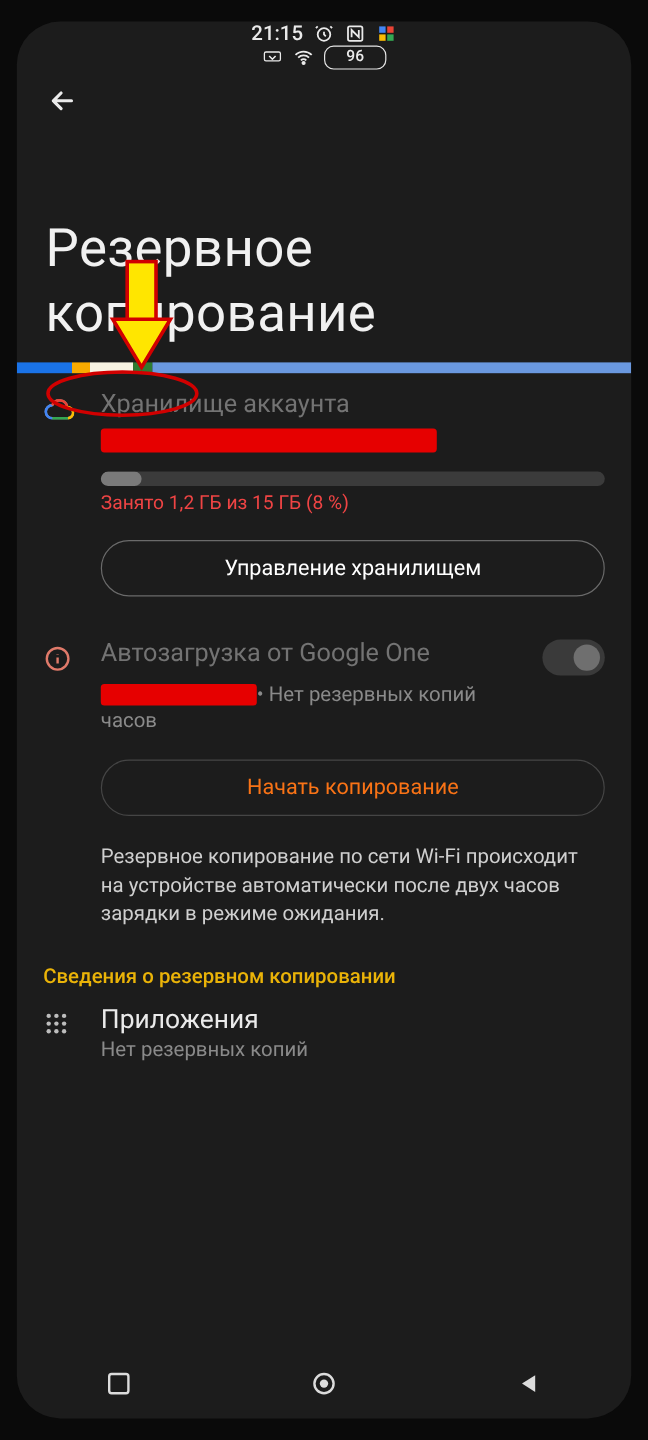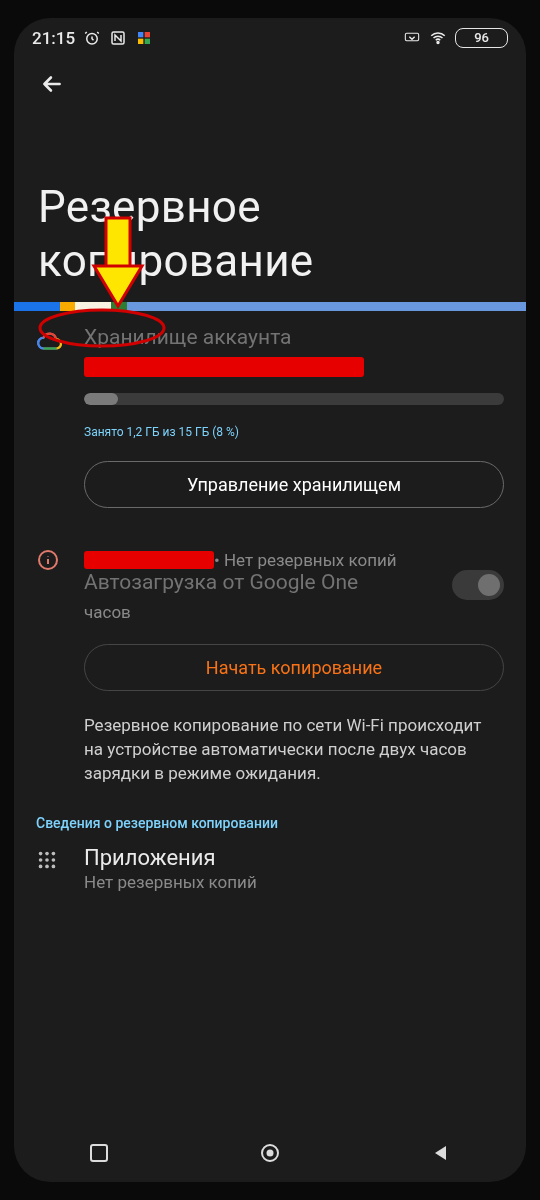--- a/index.html
+++ b/index.html
@@ -28,20 +28,21 @@
   
   .statusbar {
     height: 40px;
     display: flex;
     align-items: center;
     justify-content: space-between;
     padding: 0 18px;
     font-size: 17px;
     font-weight: 500;
     color: #eaeaea;
+    flex-direction: column;
   }
   .sb-left, .sb-right { display: flex; align-items: center; gap: 8px; }
   .sb-icon { width: 18px; height: 18px; display: flex; align-items: center; justify-content: center; }
   .batt-pill {
     border: 1.5px solid #e6e6e6; border-radius: 8px;
     padding: 0 18px; font-size: 13px; line-height: 18px;
     display: flex; align-items: center; gap: 1px;
   }
 
   
@@ -78,21 +79,21 @@
     height: 20px;
     border-radius: 3px;
     margin-top: 8px;
   }
 
   .storage-bar {
     height: 12px; width: 100%; background: #3b3b3b; border-radius: 6px;
     margin-top: 16px; overflow: hidden;
   }
   .storage-fill { height: 100%; background: #7a7a7a; border-radius: 6px; }
-  .storage-text { font-size: 12px; color: #7dd3fc; margin-top: 20px; }
+  .storage-text { font-size: 16px; color: #ef4444; margin-top: 4px; }
 
   .pill-btn {
     margin-top: 22px;
     border: 1.5px solid #6a6a6a;
     border-radius: 26px;
     padding: 12px 22px;
     text-align: center;
     font-size: 18px;
     cursor: pointer;
   }
@@ -104,21 +105,21 @@
     position: relative; cursor: pointer; flex: 0 0 52px;
   }
   .toggle .knob {
     width: 22px; height: 22px; background: #6f6f6f; border-radius: 50%;
     position: absolute; right: 4px; top: 4px;
   }
 
   .info-note { font-size: 17px; color: #cfcfcf; line-height: 24px; padding: 22px 22px 0 70px; }
 
   .section-header {
-    font-size: 14px; color: #7dd3fc; font-weight: 500;
+    font-size: 17px; color: #eab308; font-weight: 500;
     padding: 30px 22px 6px 22px;
   }
 
   
   .navbar {
     position: absolute; bottom: 0; left: 0; right: 0; height: 50px;
     display: flex; align-items: center; justify-content: space-around;
     padding-bottom: 8px;
   }
   .nav-btn { width: 60px; height: 34px; display: flex; align-items: center; justify-content: center; cursor: pointer; }
@@ -226,29 +227,29 @@
     <div class="section" style="padding-top:36px">
       <div class="row">
         <div class="row-icon">
           <svg viewBox="0 0 24 24" width="24" height="24" fill="none" stroke="#e07a6a" stroke-width="2">
               <circle cx="12" cy="12" r="9"></circle>
               <line x1="12" y1="8" x2="12" y2="8.5"></line>
               <line x1="12" y1="11" x2="12" y2="16"></line>
             </svg>
         </div>
         <div class="row-body" style="position:relative">
-          <div style="display:flex;align-items:center;margin-top:6px">
-            <div class="redact" style="width:130px;height:18px;margin-top:0"></div>
-            <span class="row-sub" style="margin-top:0"> • Нет резервных копий</span>
-          </div>
           <div style="display:flex;align-items:flex-start;gap:10px">
             <div class="row-title" style="flex:1">Автозагрузка от Google One</div>
             <div class="toggle">
                 <div class="knob"></div>
               </div>
+          </div>
+          <div style="display:flex;align-items:center;margin-top:6px">
+            <div class="redact" style="width:130px;height:18px;margin-top:0"></div>
+            <span class="row-sub" style="margin-top:0"> • Нет резервных копий</span>
           </div>
           <div class="row-sub" style="margin-top:2px">часов</div>
           <div class="pill-btn disabled">Начать копирование</div>
         </div>
       </div>
     </div>
 
     <div class="info-note">Резервное копирование по сети Wi-Fi происходит на устройстве автоматически после двух часов зарядки в режиме ожидания.</div>
 
     <div class="section-header">Сведения о резервном копировании</div>

